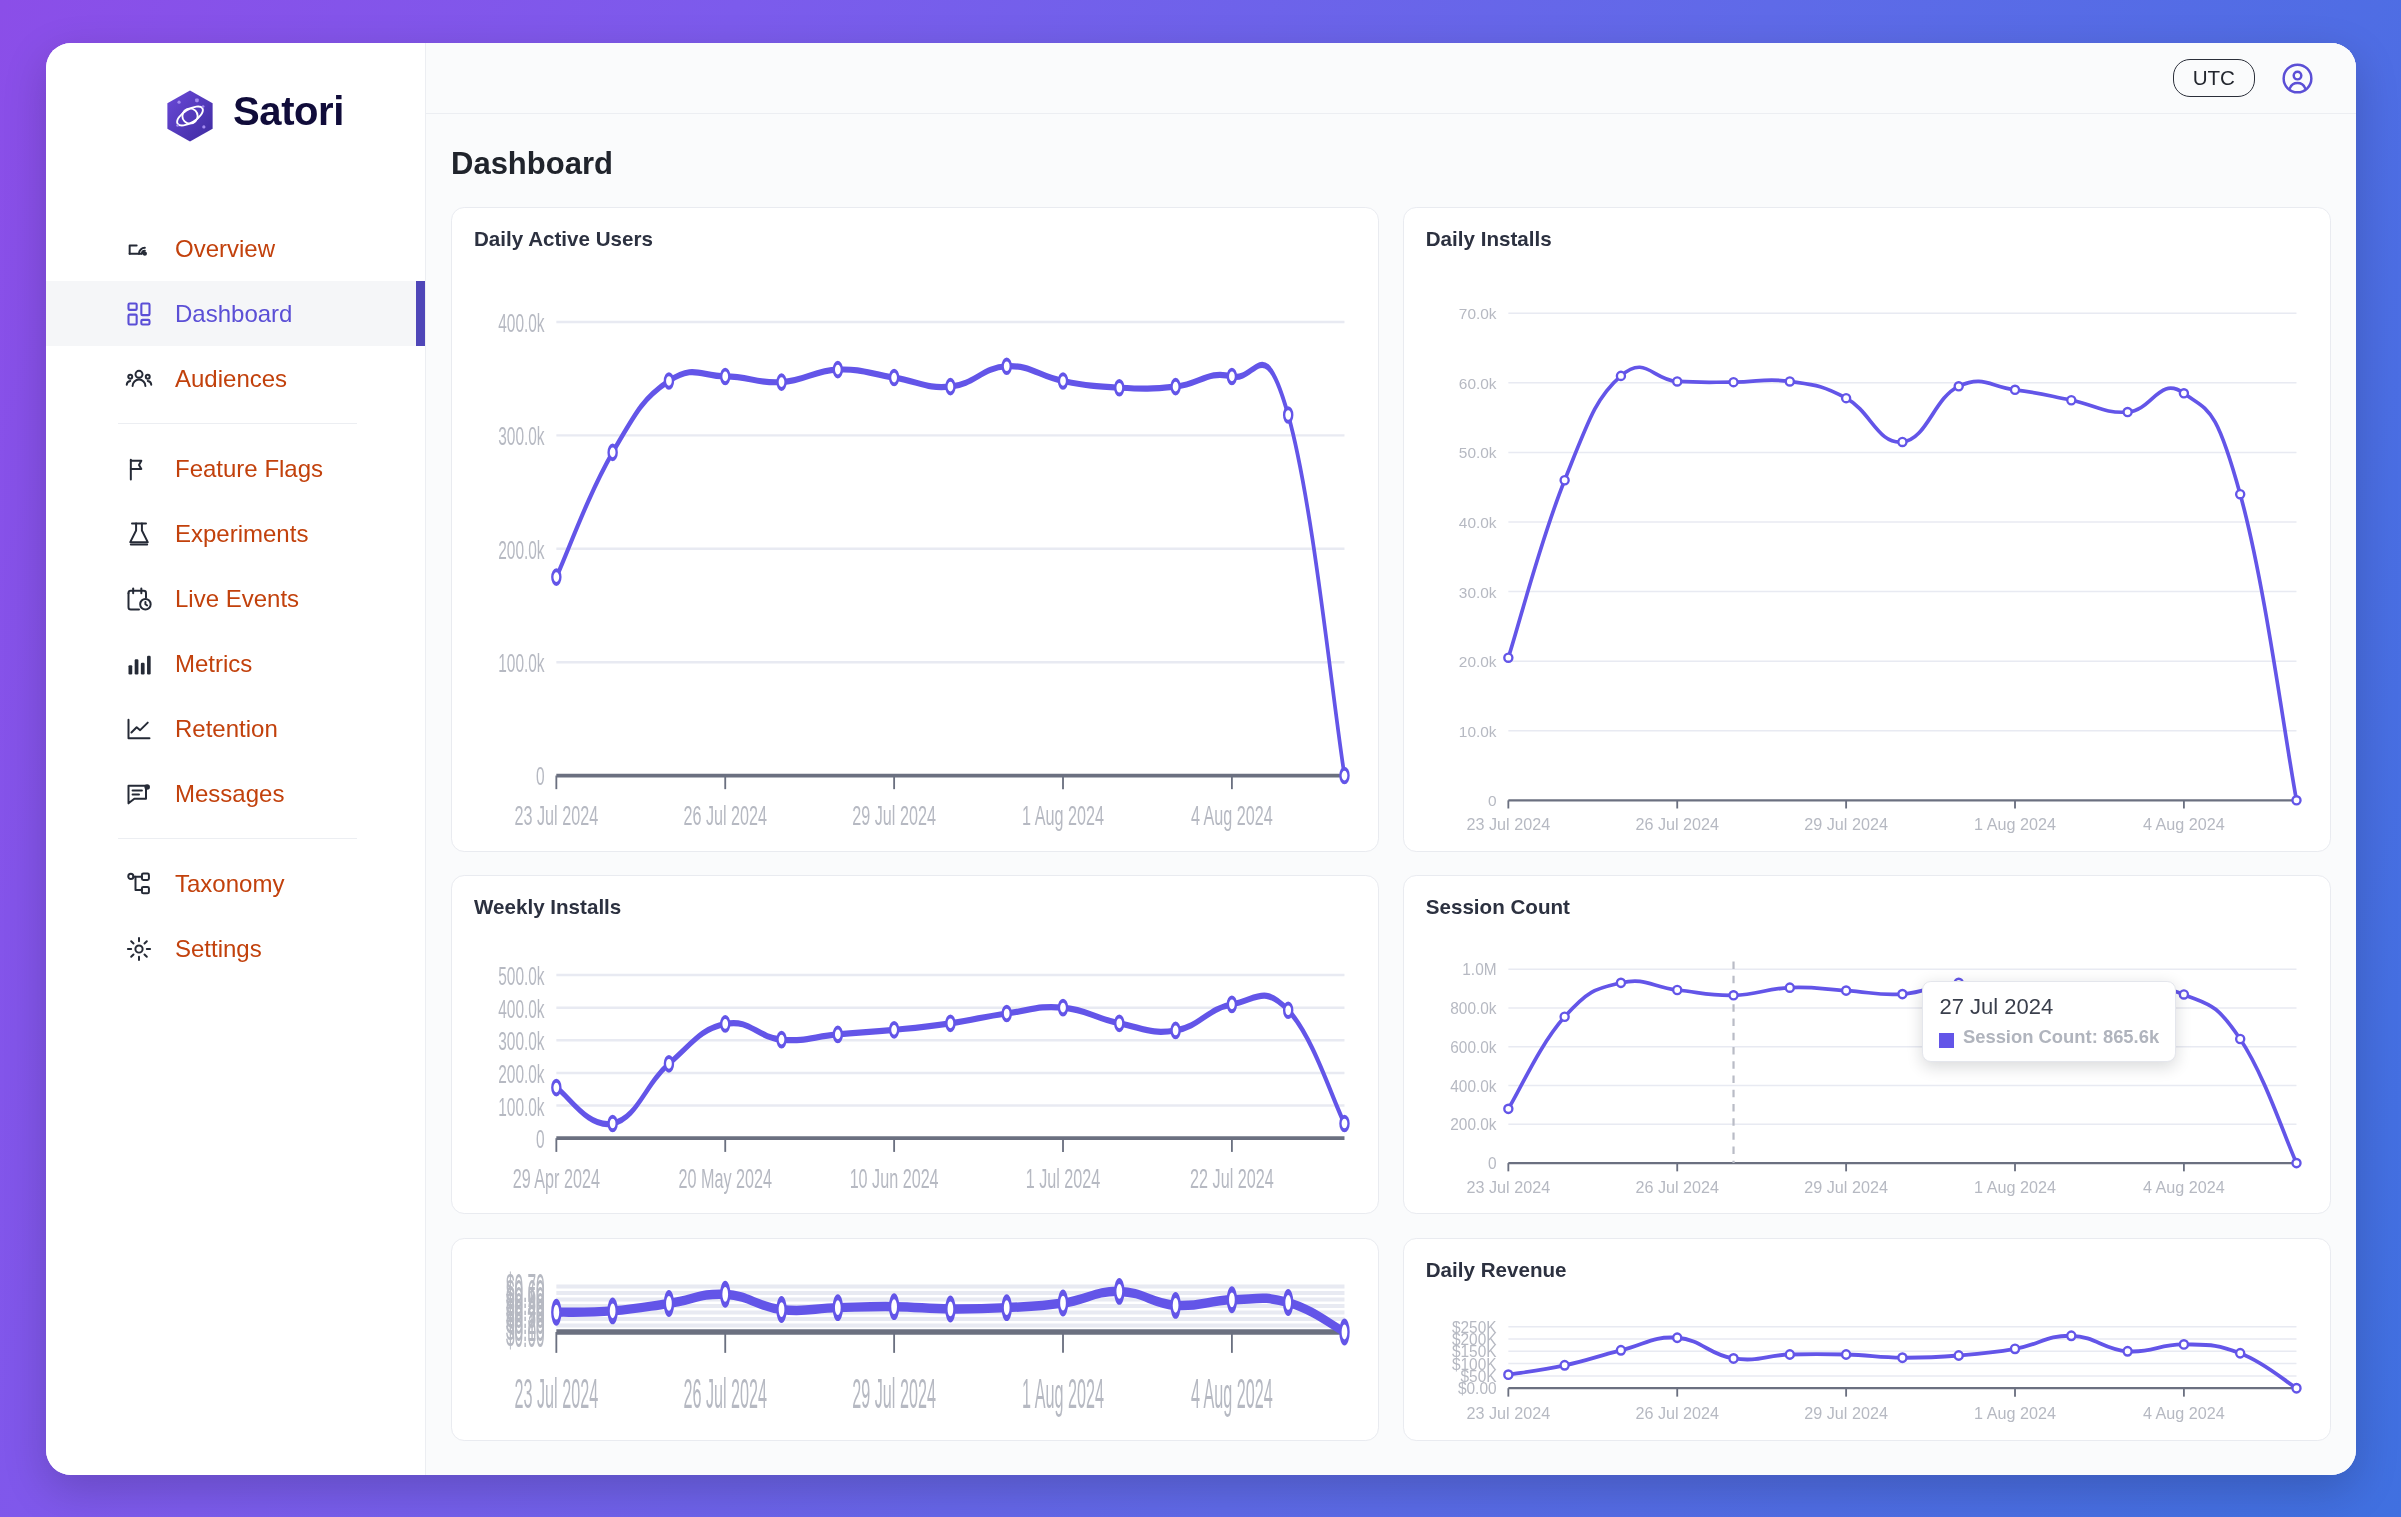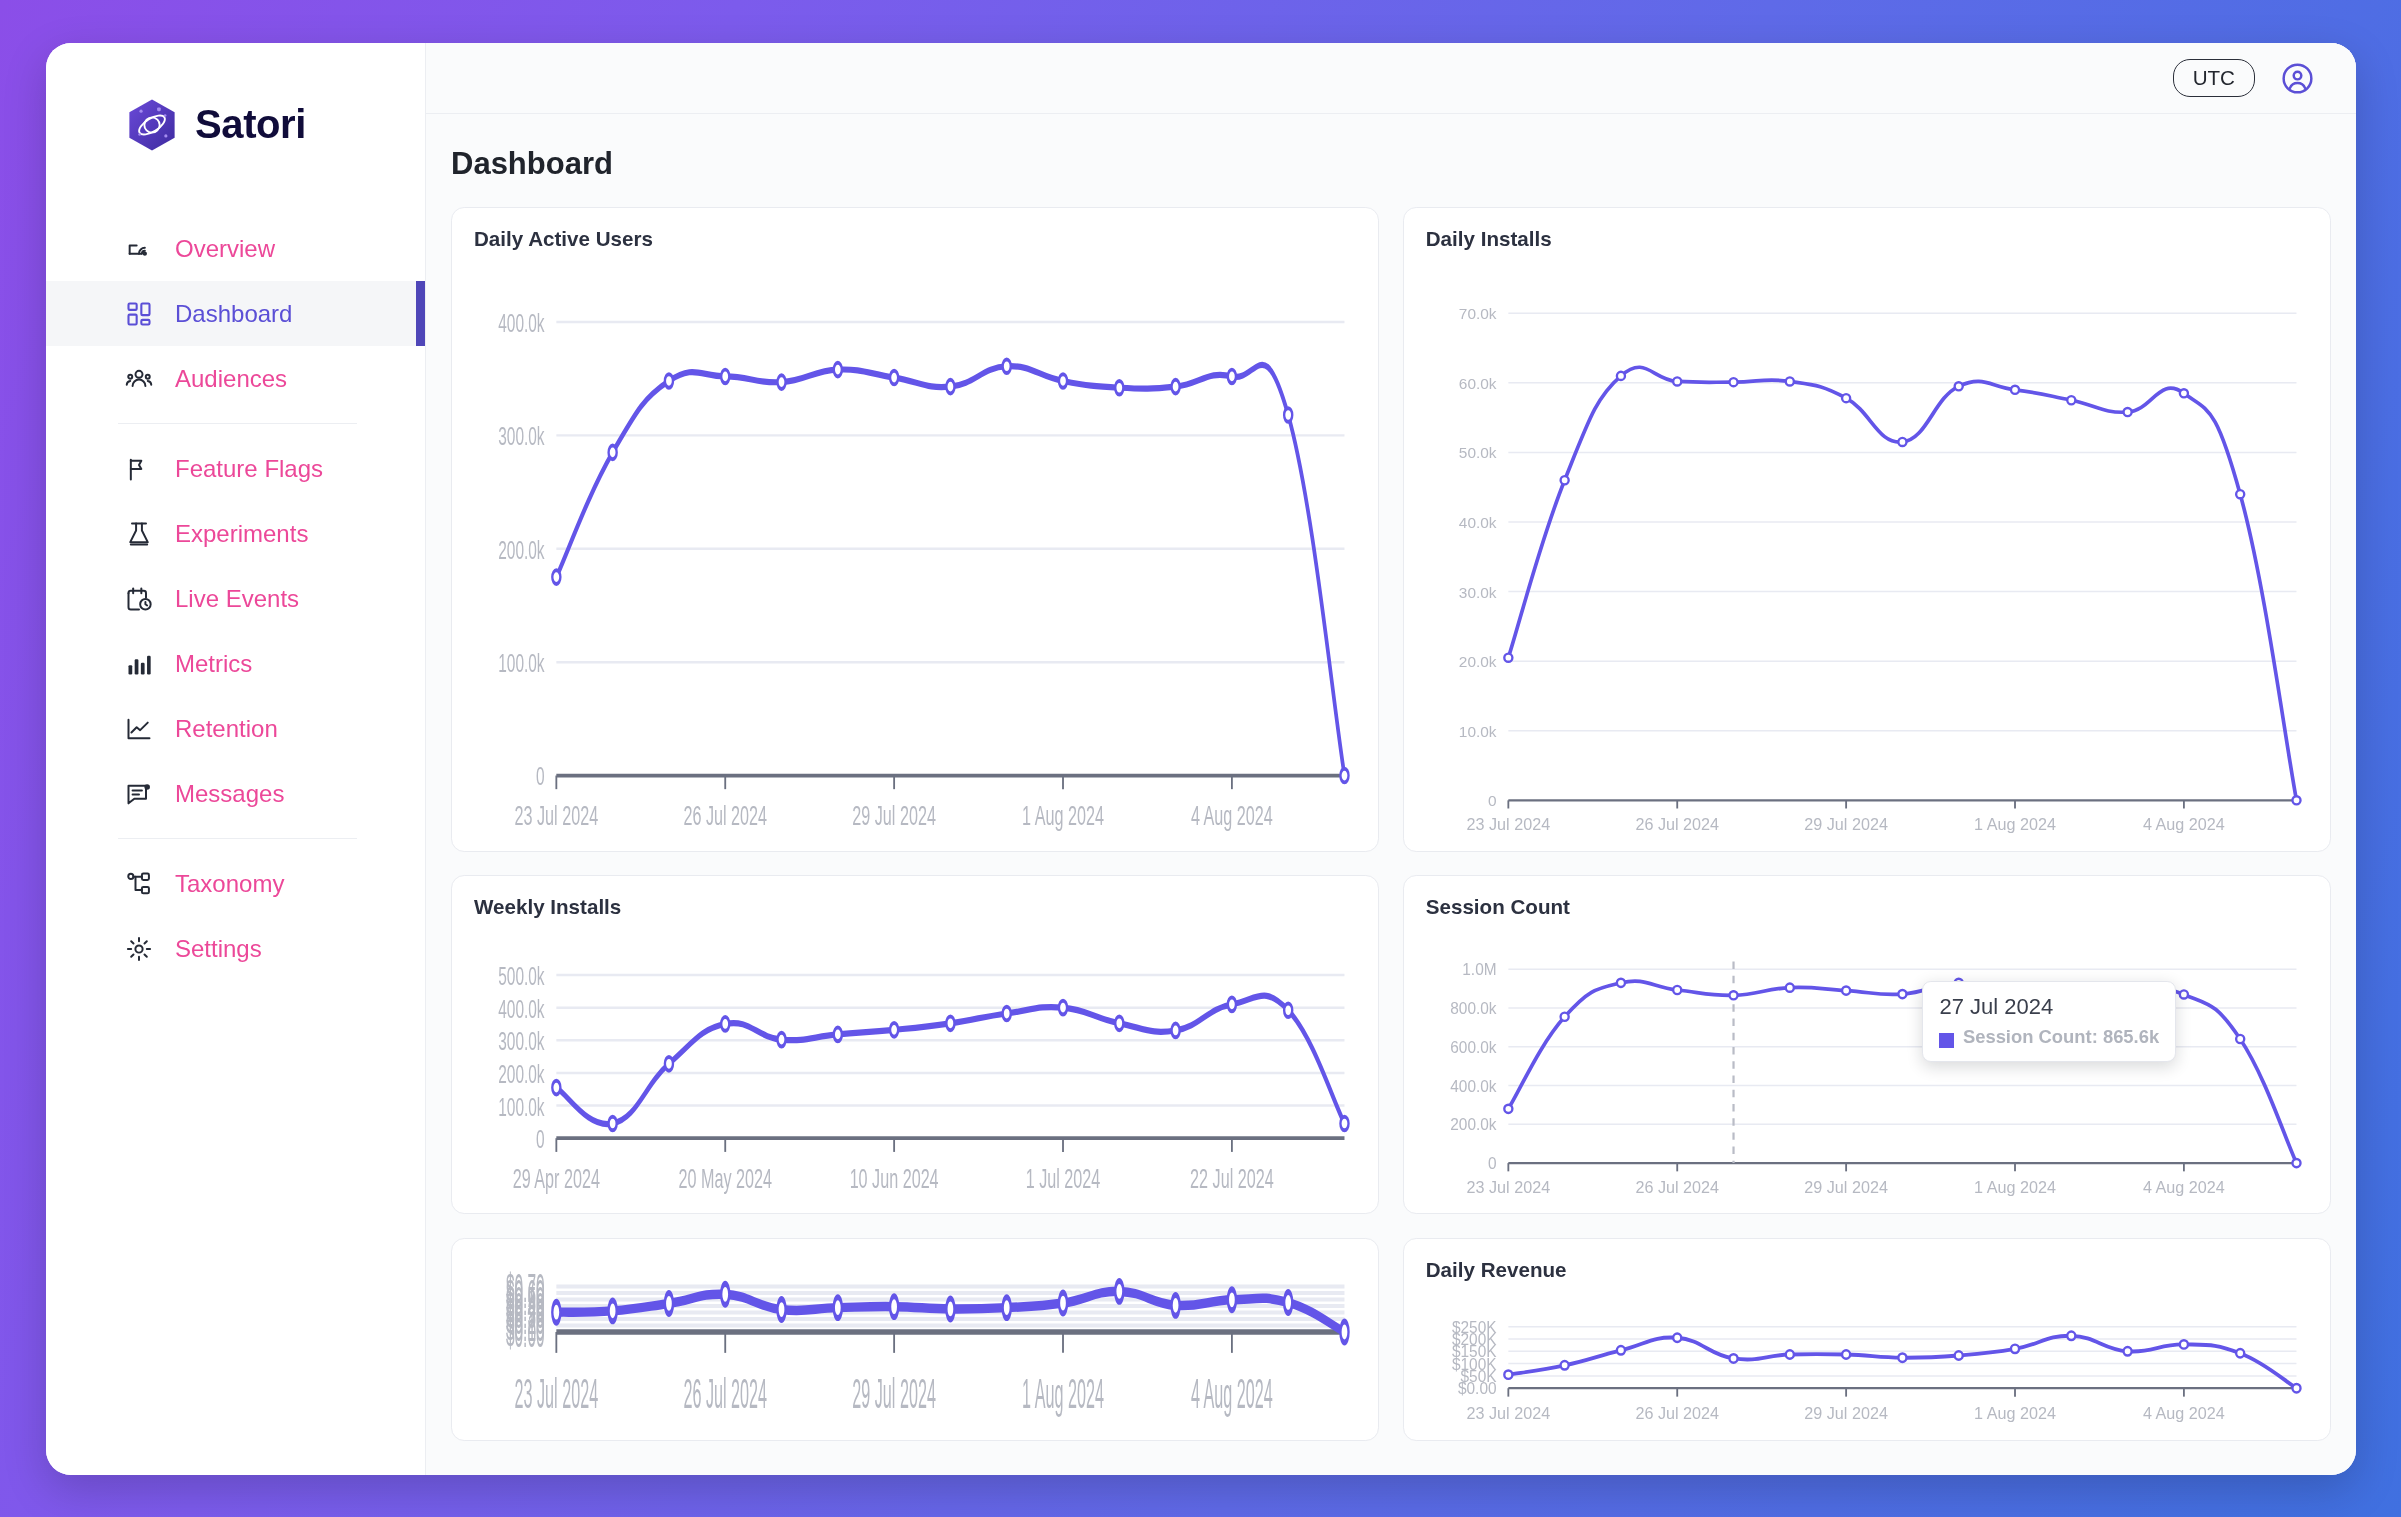--- a/index.html
+++ b/index.html
@@ -23,32 +23,32 @@
 
   
   .sidebar {
     width: 380px;
     flex: 0 0 380px;
     background: #ffffff;
     border-right: 1.5px solid #eceef2;
     padding-top: 46px;
     position: relative;
   }
-  .brand { display: flex; align-items: center; gap: 16px; padding: 0 0 0 79px; height: 71px; }
+  .brand { display: flex; align-items: flex-start; gap: 16px; padding: 0 0 0 117px; height: 71px; }
   .logo-hex { width: 54px; height: 54px; flex: 0 0 54px; position: relative; }
   .brand-name { font-size: 40px; font-weight: 700; color: #100c3a; letter-spacing: -0.4px; }
 
   .nav { margin-top: 56px; }
   .nav-item {
     display: flex; align-items: center; gap: 22px;
     height: 65px;
     padding-left: 79px;
     position: relative;
     cursor: pointer;
-    color: #ec4899;
+    color: #c2410c;
     font-size: 24px;
   }
   .nav-item .nav-ico { width: 28px; height: 28px; flex: 0 0 28px; display: flex; align-items: center; justify-content: center; }
   .nav-item .nav-ico svg { width: 28px; height: 28px; display: block; }
   .nav-item.active { background: #f5f6f8; color: #5b4fd6; font-weight: 500; }
   .nav-item.active::after {
     content: ""; position: absolute; right: 0; top: 0; bottom: 0;
     width: 8.8px; background: #4f46b8;
   }
   .nav-sep { height: 1.5px; background: #eceef2; margin: 11.8px 68px 11.8px 72px; }

